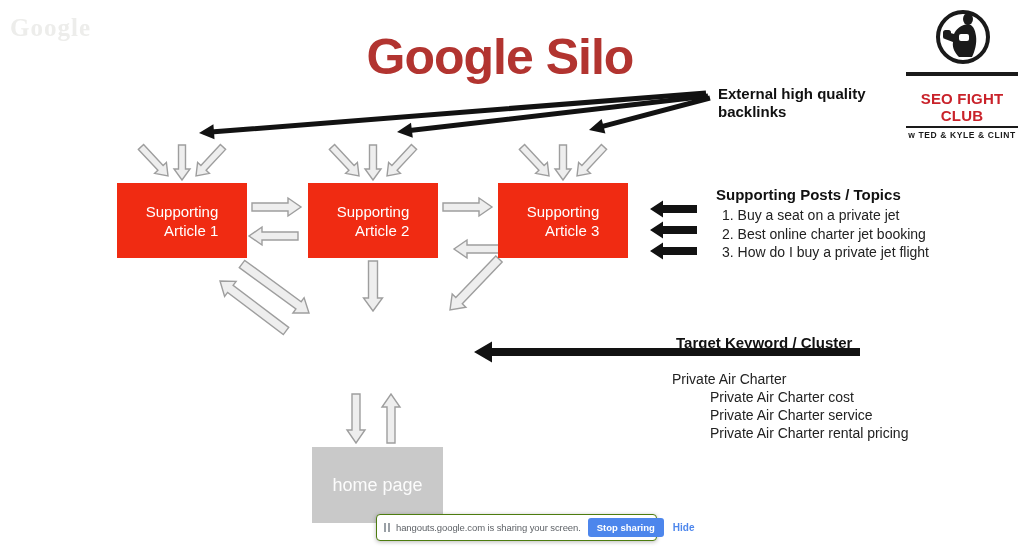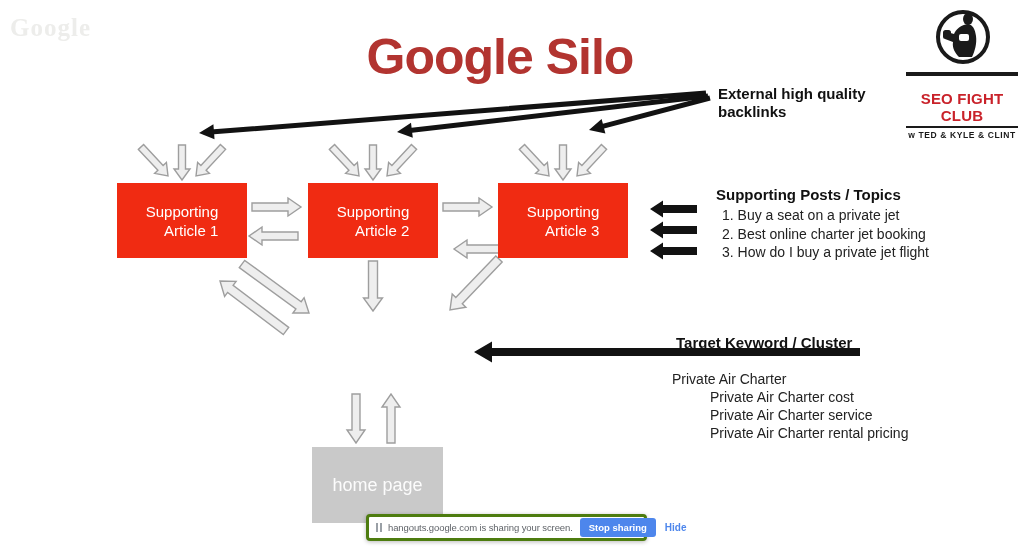--- a/index.html
+++ b/index.html
@@ -38,21 +38,21 @@
   #box-a1{left:117px;top:183px;width:130px;height:75px;}
   #box-a2{left:308px;top:183px;width:130px;height:75px;}
   #box-a3{left:498px;top:183px;width:130px;height:75px;}
   #box-target{left:309px;top:317px;width:133px;height:75px;}
   #box-home{left:312px;top:447px;width:131px;height:76px;}
 
   
   #arrow-layer{left:0;top:0;pointer-events:none;}
 
   
-  .notif{left:366px;top:514px;width:281px;height:27px;background:#fff;border:3px solid #4d7c0f;
+  .notif{left:376px;top:514px;width:281px;height:27px;background:#fff;border:1px solid #4d7c0f;
          border-radius:4px;box-shadow:0 1px 4px rgba(0,0,0,.28);display:flex;align-items:center;
          padding:0 7px;box-sizing:border-box;z-index:5;}
   .pause{display:inline-flex;gap:2px;margin-right:6px;}
   .pause i{display:block;width:2px;height:9px;background:#9aa0a6;}
   .notif-msg{font-size:9.5px;color:#5f6368;letter-spacing:-0.1px;white-space:nowrap;}
   .stop-btn{margin-left:7px;background:var(--button-blue);color:#fff;font-size:9.5px;font-weight:bold;
             border:none;border-radius:3px;padding:4px 9px;font-family:"Liberation Sans",sans-serif;
             white-space:nowrap;cursor:pointer;}
   .hide-btn{margin-left:9px;color:var(--button-blue);font-size:10px;font-weight:bold;cursor:pointer;}
 </style>

